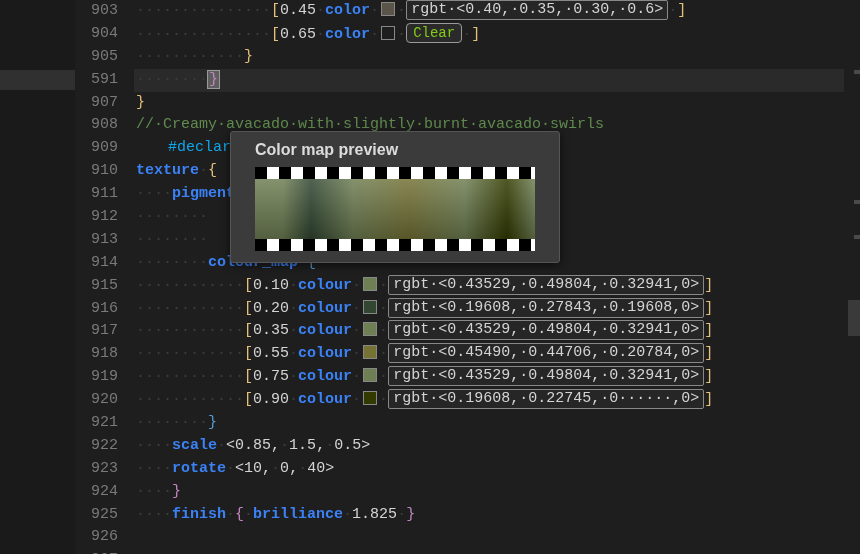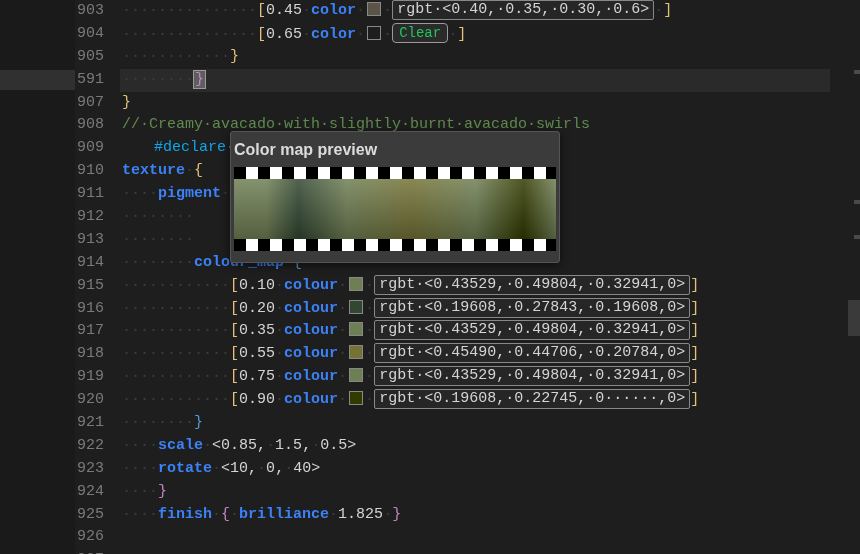--- a/index.html
+++ b/index.html
@@ -23,21 +23,21 @@
   .sidebar-highlight {
     position: absolute;
     left: 0;
     top: 70px;
     width: 75px;
     height: 20px;
     background: #303030;
   }
   .editor {
     position: absolute;
-    left: 60px;
+    left: 74px;
     top: 0;
     width: 770px;
     height: 100%;
   }
   .gutter {
     position: absolute;
     left: 0;
     top: 0;
     width: 60px;
     height: 100%;
@@ -75,21 +75,21 @@
     vertical-align: -2px;
     margin: 0 2px;
   }
   .clearbtn {
     display: inline-block;
     border: 1px solid #9a9a9a;
     border-radius: 4px;
     padding: 0 6px;
     line-height: 18px;
     font-size: 14px;
-    color: #22c55e;
+    color: #84cc16;
     background: #2a2a2a;
     vertical-align: 1px;
   }
   .rgbtbox {
     display: inline-block;
     border: 1px solid #888;
     border-radius: 2px;
     padding: 0 4px;
     line-height: 18px;
     background: #262626;
@@ -97,21 +97,21 @@
   }
   .tooltip {
     position: absolute;
     left: 230px;
     top: 131px;
     width: 330px;
     background: #3b3b3b;
     border: 1px solid #555;
     border-radius: 3px;
     box-shadow: 0 2px 10px rgba(0,0,0,0.6);
-    padding: 9px 3px 11px;
+    padding: 9px 24px 11px;
     z-index: 10;
   }
   .tooltip-title {
     font-family: "Segoe UI", Arial, sans-serif;
     font-weight: 700;
     font-size: 16px;
     color: #dcdcdc;
     margin-bottom: 8px;
   }
   .gradient-wrap {

